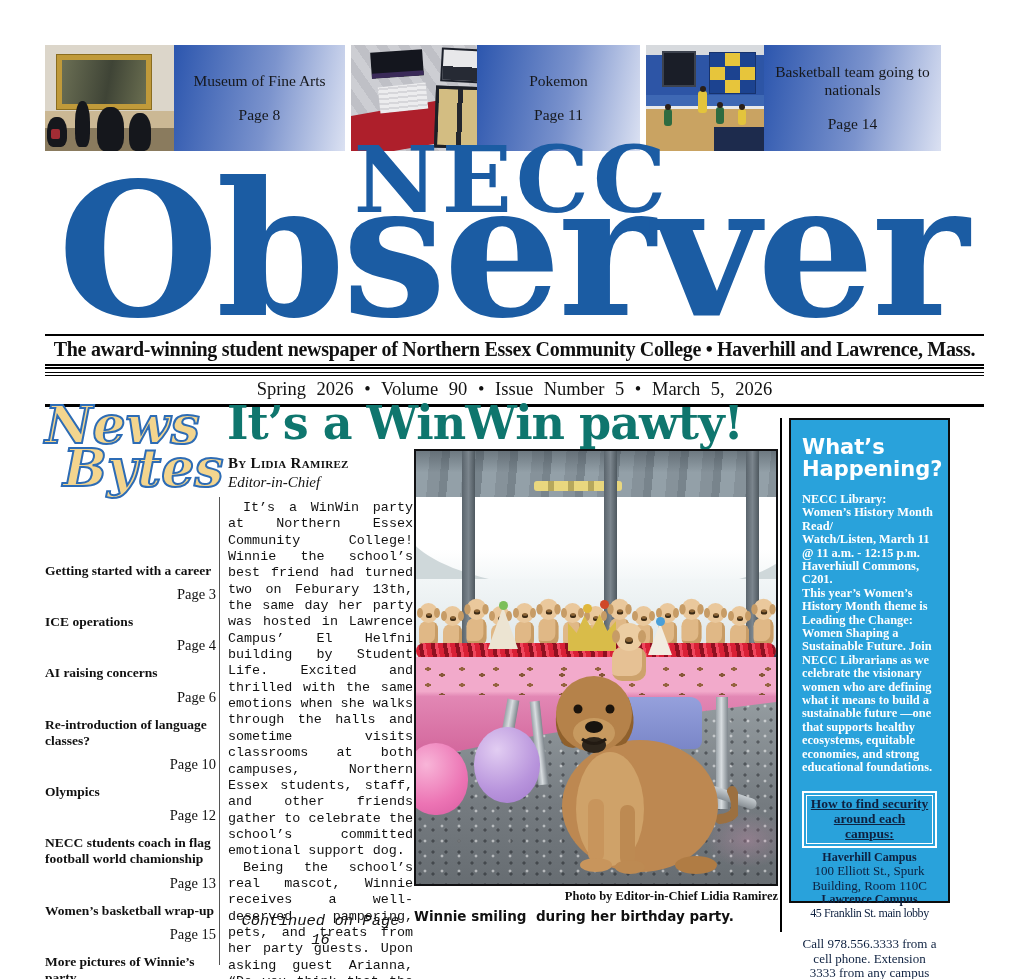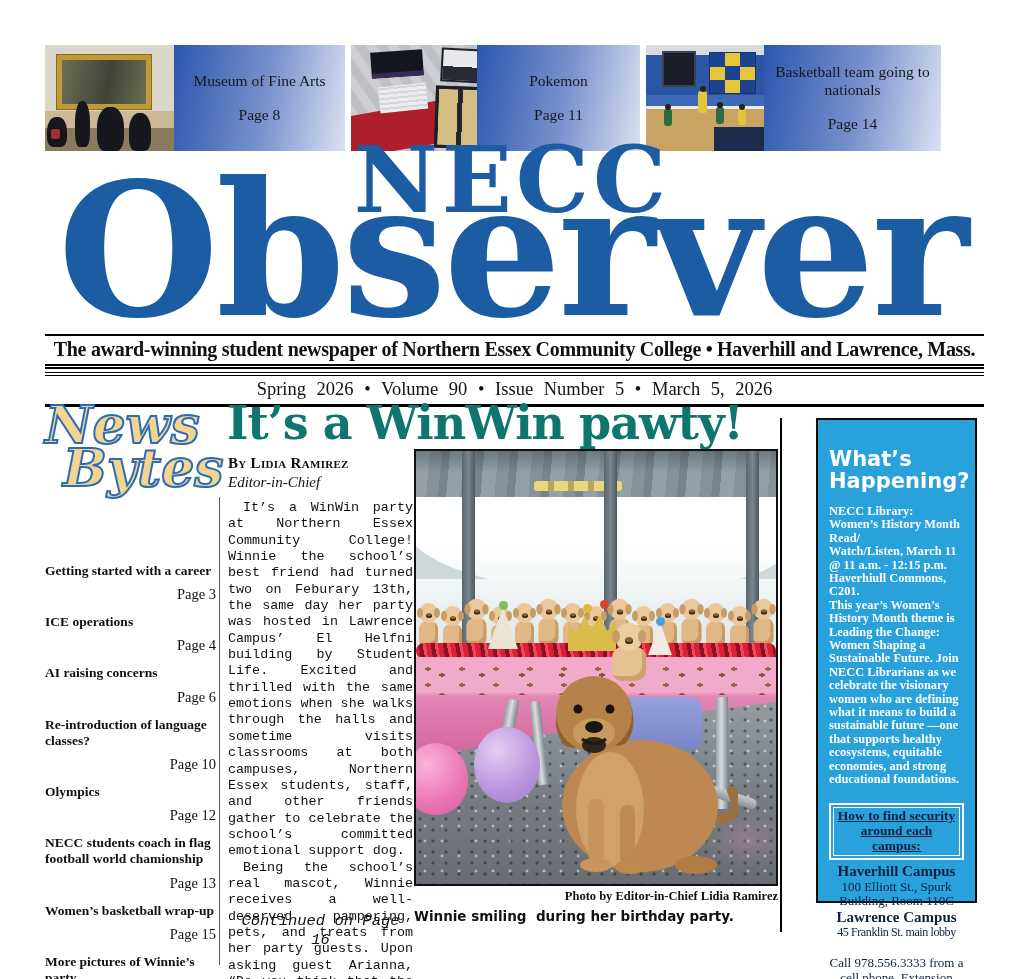--- a/index.html
+++ b/index.html
@@ -141,31 +141,31 @@
   .balloon{position:absolute;z-index:7;}
   .bl-pink{left:-12px;top:292px;width:64px;height:72px;border-radius:50% 50% 48% 48%;background:radial-gradient(circle at 35% 30%,#f8b5d8,#ec74b4 60%,#d85aa0);}
   .bl-purple{left:58px;top:276px;width:66px;height:76px;border-radius:50%;background:radial-gradient(circle at 35% 30%,#e2cdf2,#b894dc 60%,#a279cc);}
   .dog-svg{position:absolute;left:122px;top:218px;z-index:8;}
 
   .credit{position:absolute;left:414px;top:889px;width:364px;text-align:right;font-weight:bold;font-size:12.5px;}
   .caption{position:absolute;left:414px;top:908px;width:364px;font-family:"DejaVu Sans","Liberation Sans",sans-serif;
     font-weight:bold;font-size:13.5px;white-space:pre-wrap;}
 
   
-  .wh-box{position:absolute;left:816px;top:418px;width:161px;height:485px;box-sizing:border-box;
-    background:var(--box-blue);border:2px solid #0c0c0c;padding:28px 11px;color:#fff;}
+  .wh-box{position:absolute;left:789px;top:418px;width:161px;height:485px;box-sizing:border-box;
+    background:var(--box-blue);border:2px solid #0c0c0c;padding:16px 11px;color:#fff;}
   .wh-title{font-family:"DejaVu Sans","Liberation Sans",sans-serif;font-weight:bold;font-size:21px;line-height:1.05;
     white-space:pre-line;margin-bottom:13px;}
   .wh-body{font-weight:bold;font-size:12.4px;line-height:1.08;white-space:pre-line;}
   .sec-box{margin-top:17px;}
   .sec-hdr-outer{border:2px solid #fff;padding:2px;}
   .sec-hdr-inner{border:1px solid #fff;padding:1px 2px;}
   .sec-hdr{font-weight:bold;font-size:13.5px;line-height:1.1;text-align:center;text-decoration:underline;color:var(--navy-text);}
   .sec-body{margin-top:3px;text-align:center;color:var(--navy-text);line-height:1.12;}
-  .sec-campus{font-weight:bold;font-size:15px;}
+  .sec-campus{font-weight:bold;font-size:12px;}
   .sec-addr{font-size:13px;}
   .sec-addr.narrow{font-size:12px;letter-spacing:-0.4px;}
   .sec-phone{font-size:13px;margin-top:17px;}
 </style>
 </head>
 <body>
 
 <div id="page">
 
   <div id="banner">

